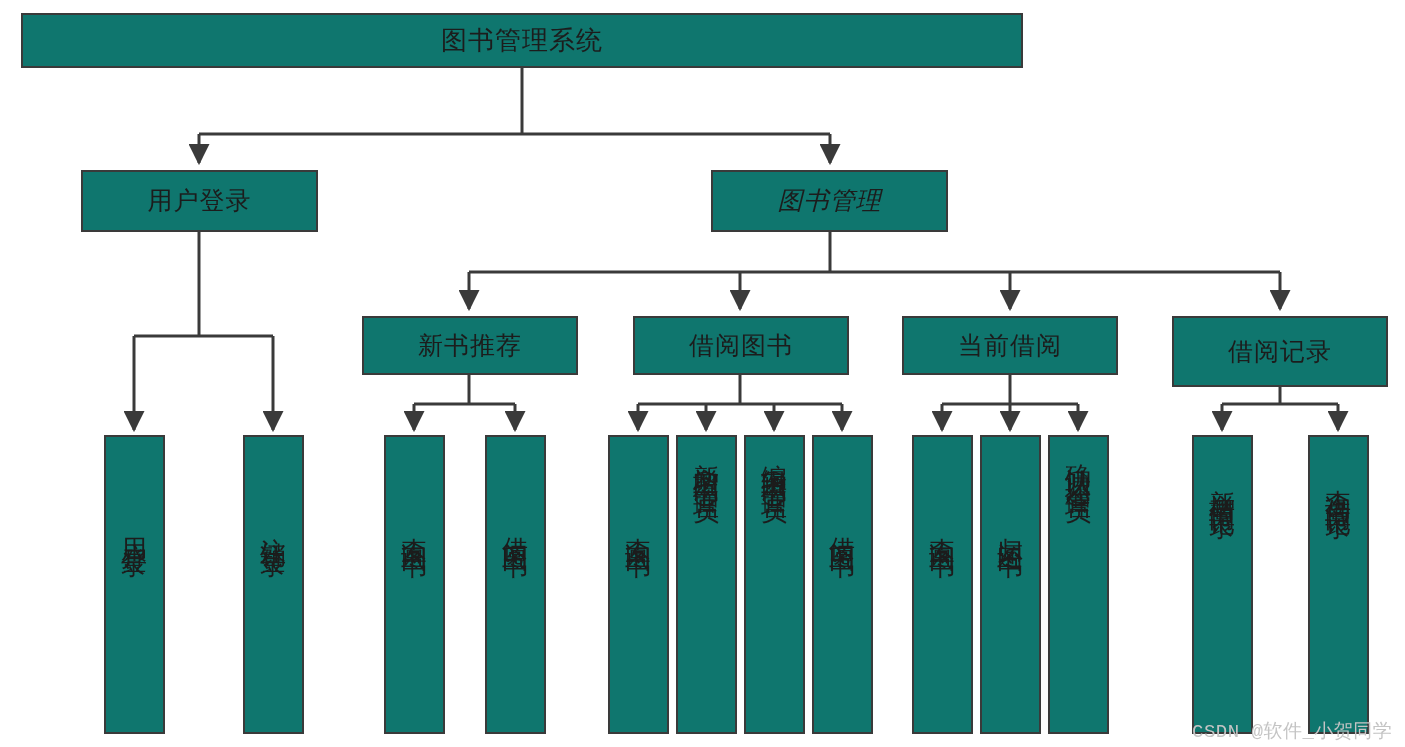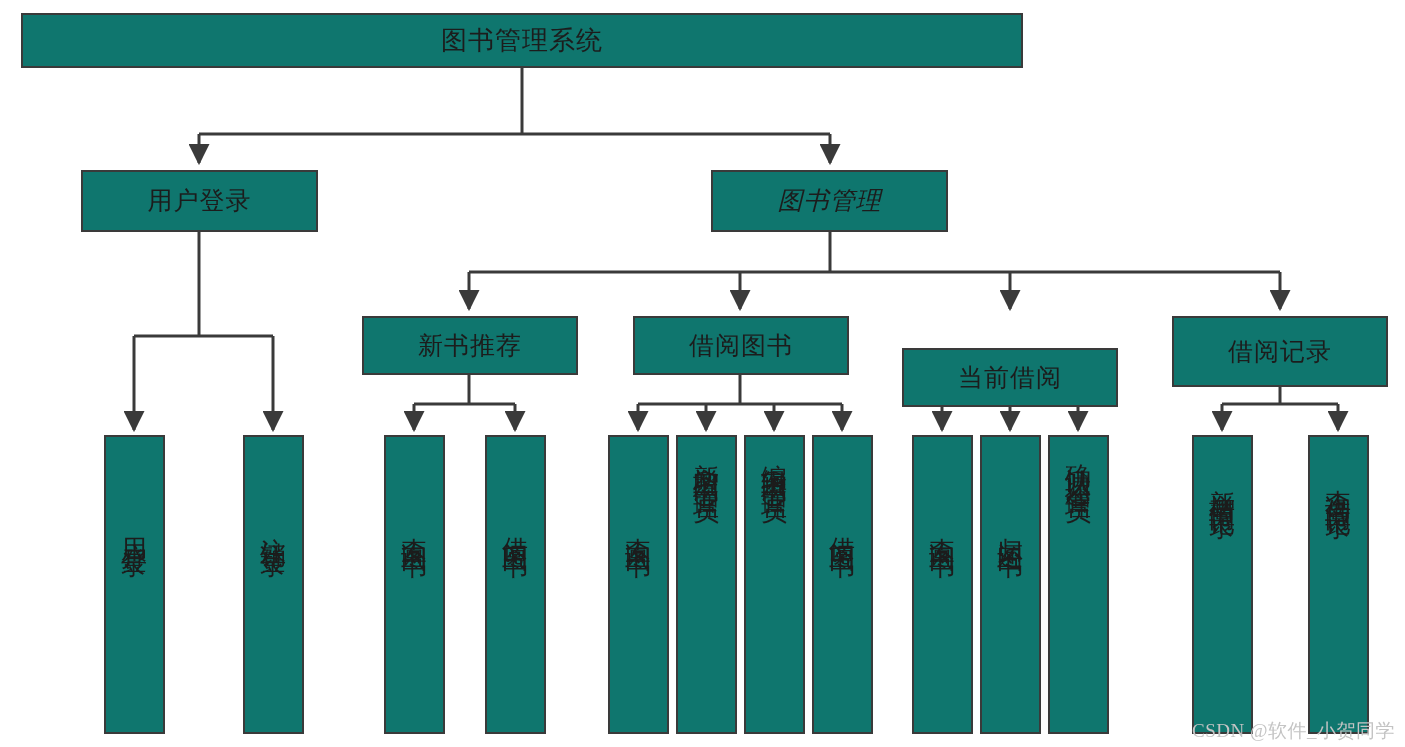--- a/index.html
+++ b/index.html
@@ -58,21 +58,21 @@
   }
   .node.root .label {
     font-size: 26px;
   }
   .watermark {
     position: absolute;
     font-size: 19px;
     color: #c4c4c4;
     white-space: nowrap;
     letter-spacing: 0.5px;
-    font-family: Liberation Serif, serif;
+    font-family: Liberation Mono, monospace;
   }
 </style>
 </head>
 <body>
 
 <div id="canvas">
 
   <svg id="edges" viewBox="0 0 1405 747" xmlns="http://www.w3.org/2000/svg">
     <defs>
       <marker id="arrow" viewBox="0 0 10 10" refX="9" refY="5" markerWidth="7" markerHeight="7" orient="auto-start-reverse">
@@ -133,21 +133,21 @@
   <div class="node horiz" style="left:711px; top:170px; width:237px; height:62px;font-style:italic;">
     <span class="label">图书管理</span>
   </div>
 
   <div class="node horiz" style="left:362px; top:316px; width:216px; height:59px;">
     <span class="label">新书推荐</span>
   </div>
   <div class="node horiz" style="left:633px; top:316px; width:216px; height:59px;">
     <span class="label">借阅图书</span>
   </div>
-  <div class="node horiz" style="left:902px; top:316px; width:216px; height:59px;margin-top:32px;">
+  <div class="node horiz" style="left:902px; top:316px; width:216px; height:59px;">
     <span class="label">当前借阅</span>
   </div>
   <div class="node horiz" style="left:1172px; top:316px; width:216px; height:71px;">
     <span class="label">借阅记录</span>
   </div>
 
   <div class="node vert" style="left:104px; top:435px; width:61px; height:299px; padding-top:80px;">
     <span class="label">用户登录</span>
   </div>
   <div class="node vert" style="left:243px; top:435px; width:61px; height:299px; padding-top:80px;">

